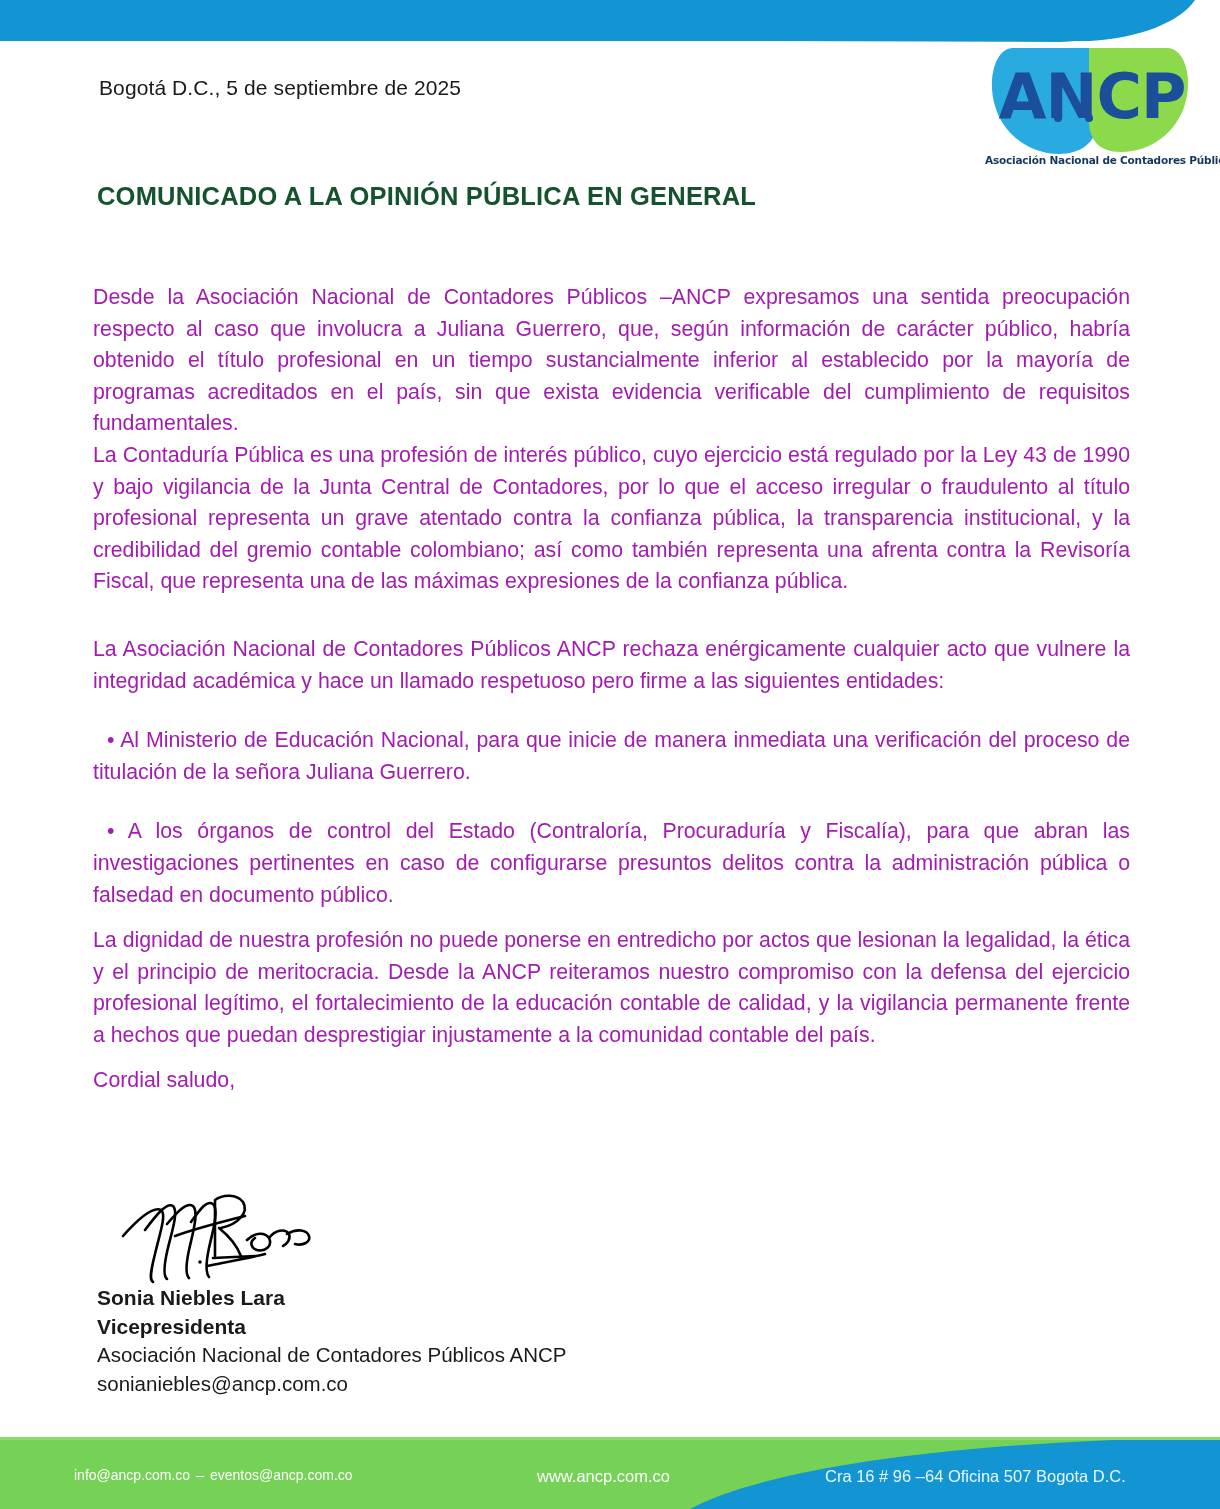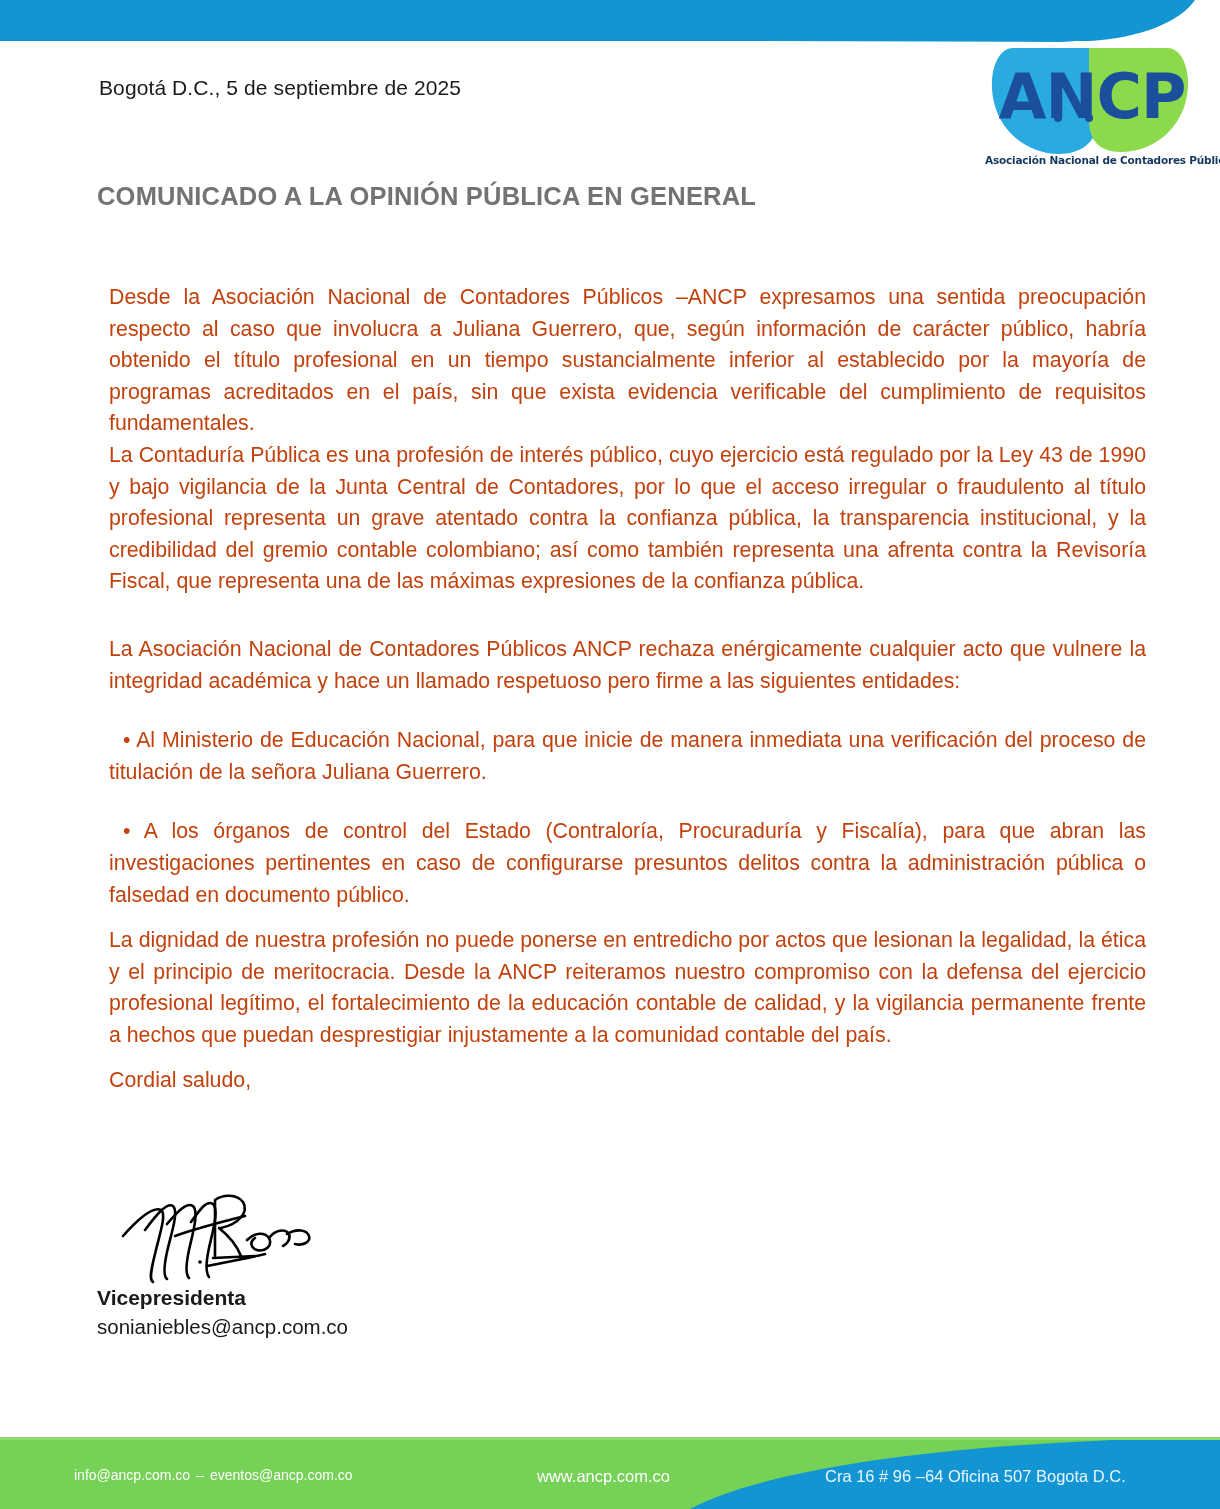--- a/index.html
+++ b/index.html
@@ -69,35 +69,34 @@
     letter-spacing: 0.1px;
   }
 
   
   .doc-title {
     position: absolute;
     top: 182px;
     left: 97px;
     font-size: 25.5px;
     font-weight: 700;
-    color: #737373;
+    color: #14532d;
     letter-spacing: 0.2px;
   }
 
   
   .body-area {
     position: absolute;
     top: 282px;
     left: 93px;
     width: 1037px;
     font-size: 21.3px;
     line-height: 31.6px;
-    color: #c2410c;
+    color: #a21caf;
     text-align: justify;
-    margin-left: 16px;
   }
   .body-area p {
     margin: 0;
     text-align: justify;
     text-justify: inter-word;
   }
   .p-gap-lg { height: 36px; }
   .p-gap-md { height: 28px; }
   .p-gap-sm { height: 14px; }
   .bullet-para { text-indent: 14px; }
@@ -236,21 +235,23 @@
           <path d="M138,56 C146,48 156,48 160,54 C164,62 156,68 148,66 C142,64 140,58 146,54"></path>
           <path d="M160,54 C166,46 176,44 180,50 C182,55 178,60 174,62"></path>
           <path d="M178,50 C188,44 198,46 200,52 C202,58 194,62 186,60"></path>
           <path d="M104,74 L146,72"></path>
           <path d="M98,82 C118,78 140,74 156,70"></path>
           <circle cx="91" cy="78" r="1.8" fill="#000000" stroke="none"></circle>
         </g>
       </svg>
     </div>
     <div class="sig-lines">
+      <div class="sig-name">Sonia Niebles Lara</div>
       <div class="sig-role">Vicepresidenta</div>
+      <div>Asociación Nacional de Contadores Públicos ANCP</div>
       <div>sonianiebles@ancp.com.co</div>
     </div>
   </div>
 
   <div class="footer">
     <svg width="1220" height="72" viewBox="0 0 1220 72" xmlns="http://www.w3.org/2000/svg">
       <rect x="0" y="0" width="1220" height="72" fill="#76D157"></rect>
       <path d="M1220,0 L1220,72 L690,72 C760,34 940,4 1220,0 Z" fill="#1295D2"></path>
       <rect x="0" y="0" width="1220" height="3" fill="#8BDB6D"></rect>
     </svg>

